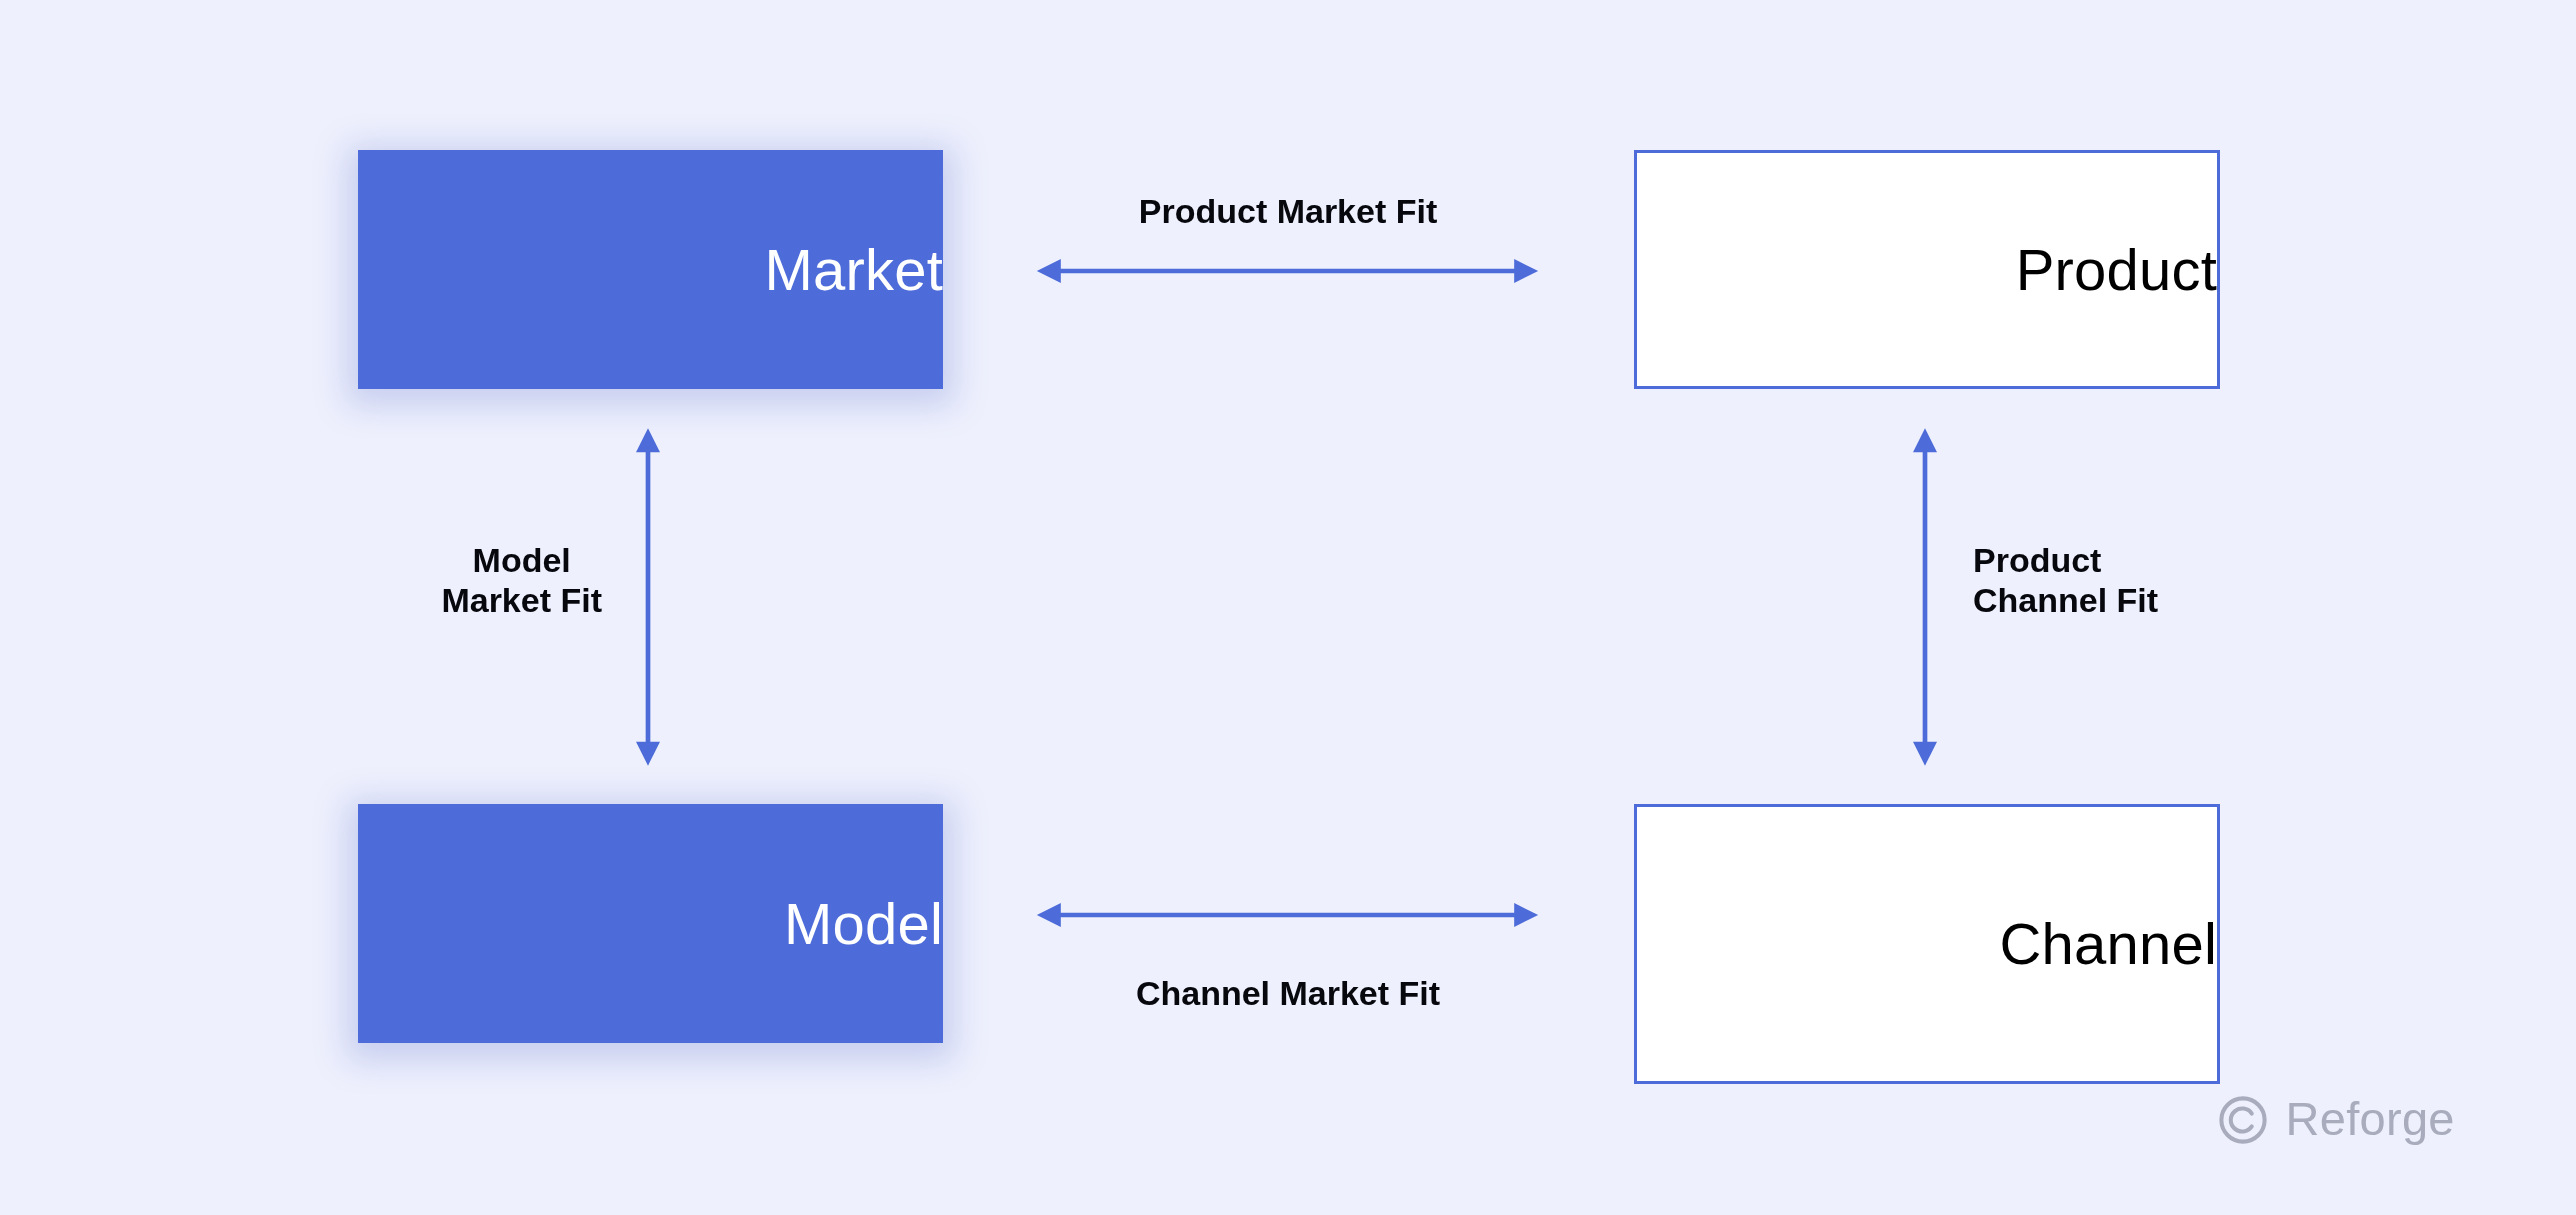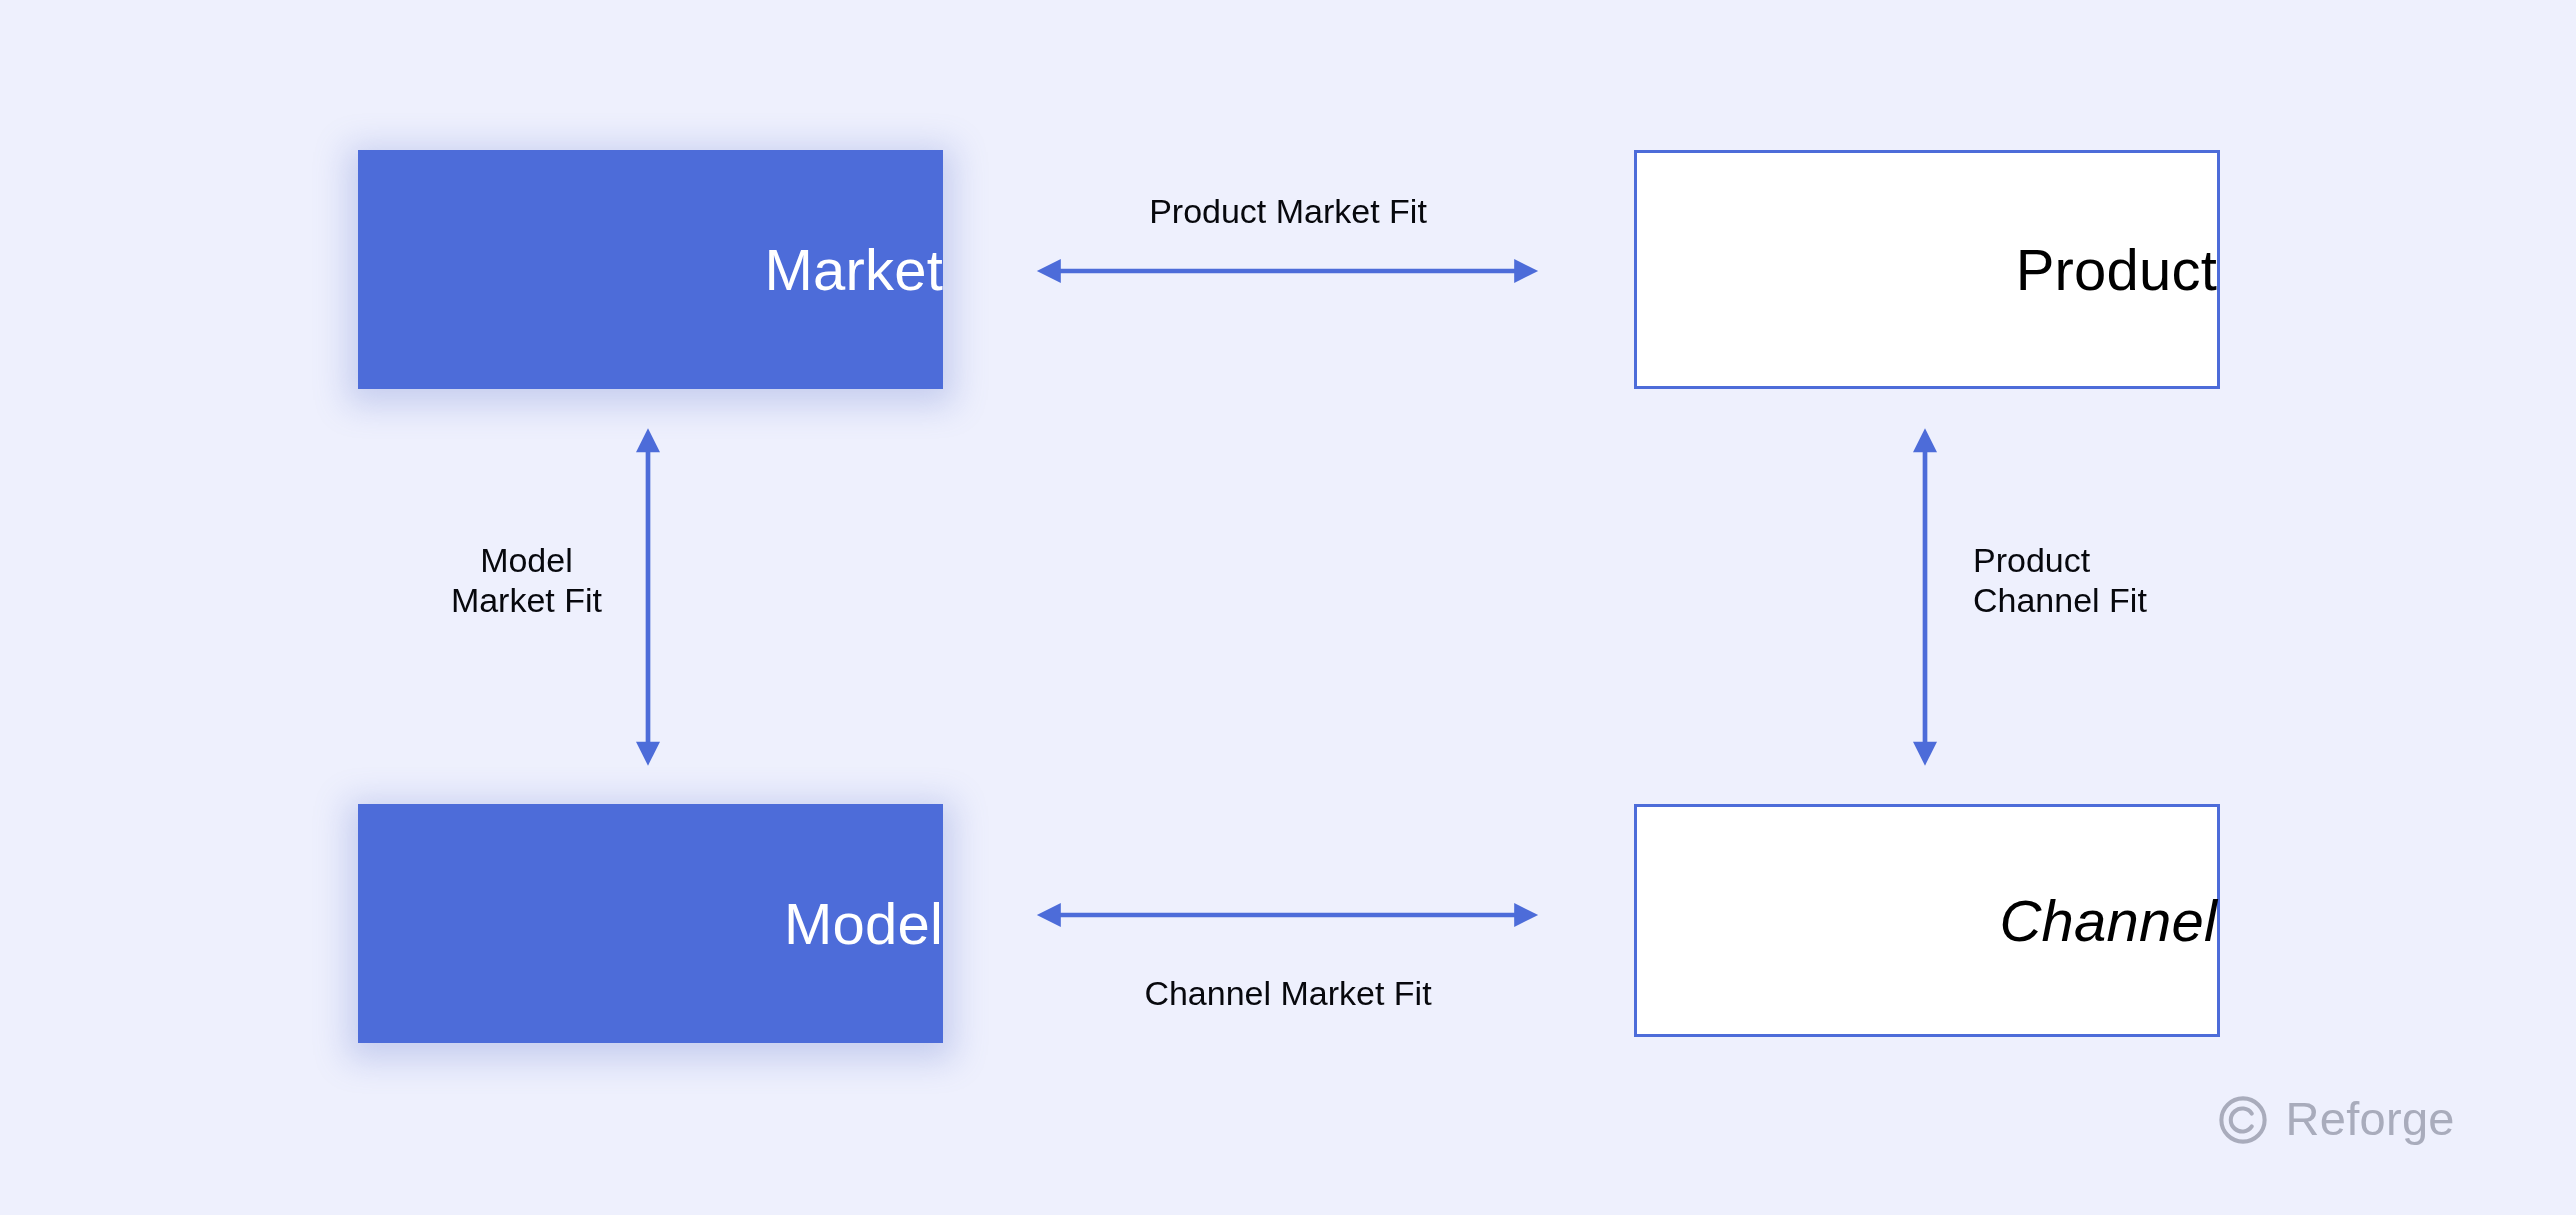--- a/index.html
+++ b/index.html
@@ -48,38 +48,38 @@
     background: #ffffff;
     border: 3.4px solid #4d6cd9;
   }
   .node.outlined .node-label {
     color: #000000;
   }
 
   #node-market  { left: 358px;  top: 150px;  width: 585px; height: 239px; }
   #node-product { left: 1634px; top: 150px;  width: 586px; height: 239px; }
   #node-model   { left: 358px;  top: 804px; width: 585px; height: 239px; }
-  #node-channel { left: 1634px; top: 804px; width: 586px; height: 233px; font-style: italic; }
+  #node-channel { left: 1634px; top: 804px; width: 586px; height: 280px; }
 
   
   .arrow {
     position: absolute;
   }
   .arrow svg { display: block; overflow: visible; }
 
   #arrow-pmf  { left: 1035px; top: 257px;  width: 505px; height: 28px; }
   #arrow-cmf  { left: 1035px; top: 901px; width: 505px; height: 28px; }
   #arrow-mmf  { left: 634px;  top: 427px;  width: 28px;  height: 340px; }
   #arrow-pcf  { left: 1911px; top: 427px;  width: 28px;  height: 340px; }
 
   
   .arrow-label {
     position: absolute;
     font-size: 34px;
-    font-weight: 400;
+    font-weight: 700;
     color: #07080d;
     line-height: 1.17;
     white-space: pre-line;
   }
   .arrow-label.center   { text-align: center; transform: translateX(-50%); }
   .arrow-label.left-of  { text-align: center; transform: translateX(-100%); }
   .arrow-label.right-of { text-align: left; }
 
   #label-pmf { left: 1288px; top: 192px; }
   #label-cmf { left: 1288px; top: 974px; }

